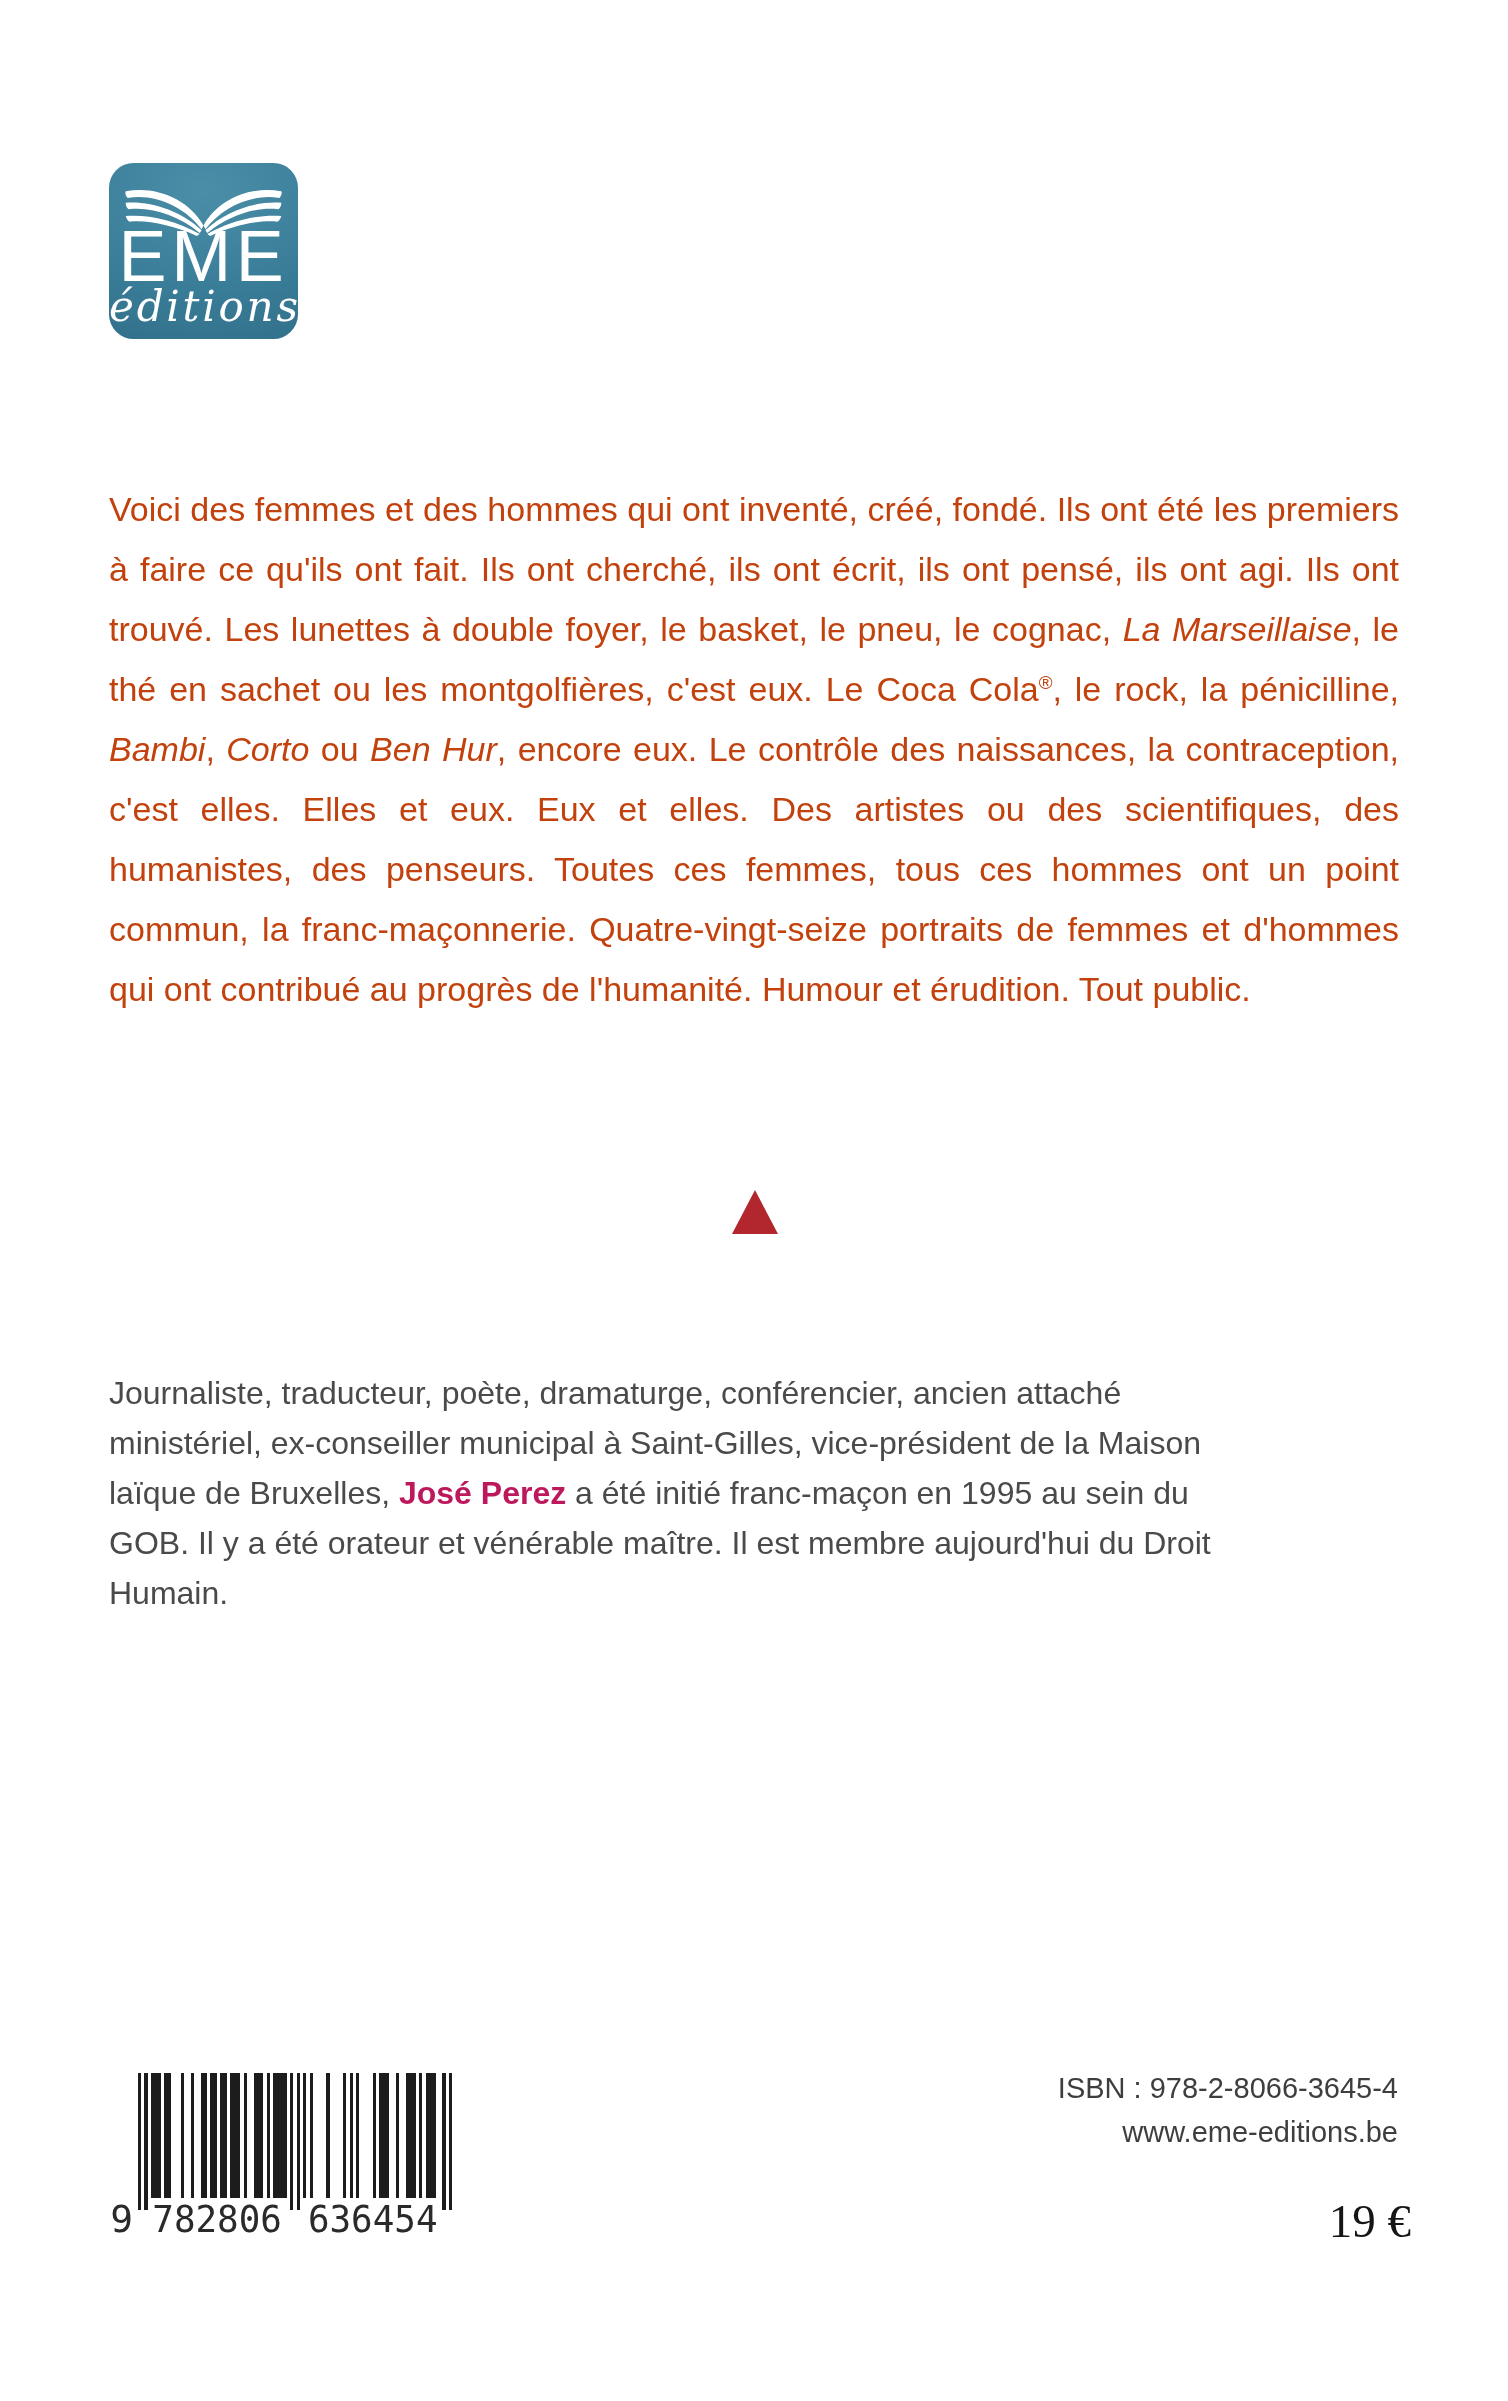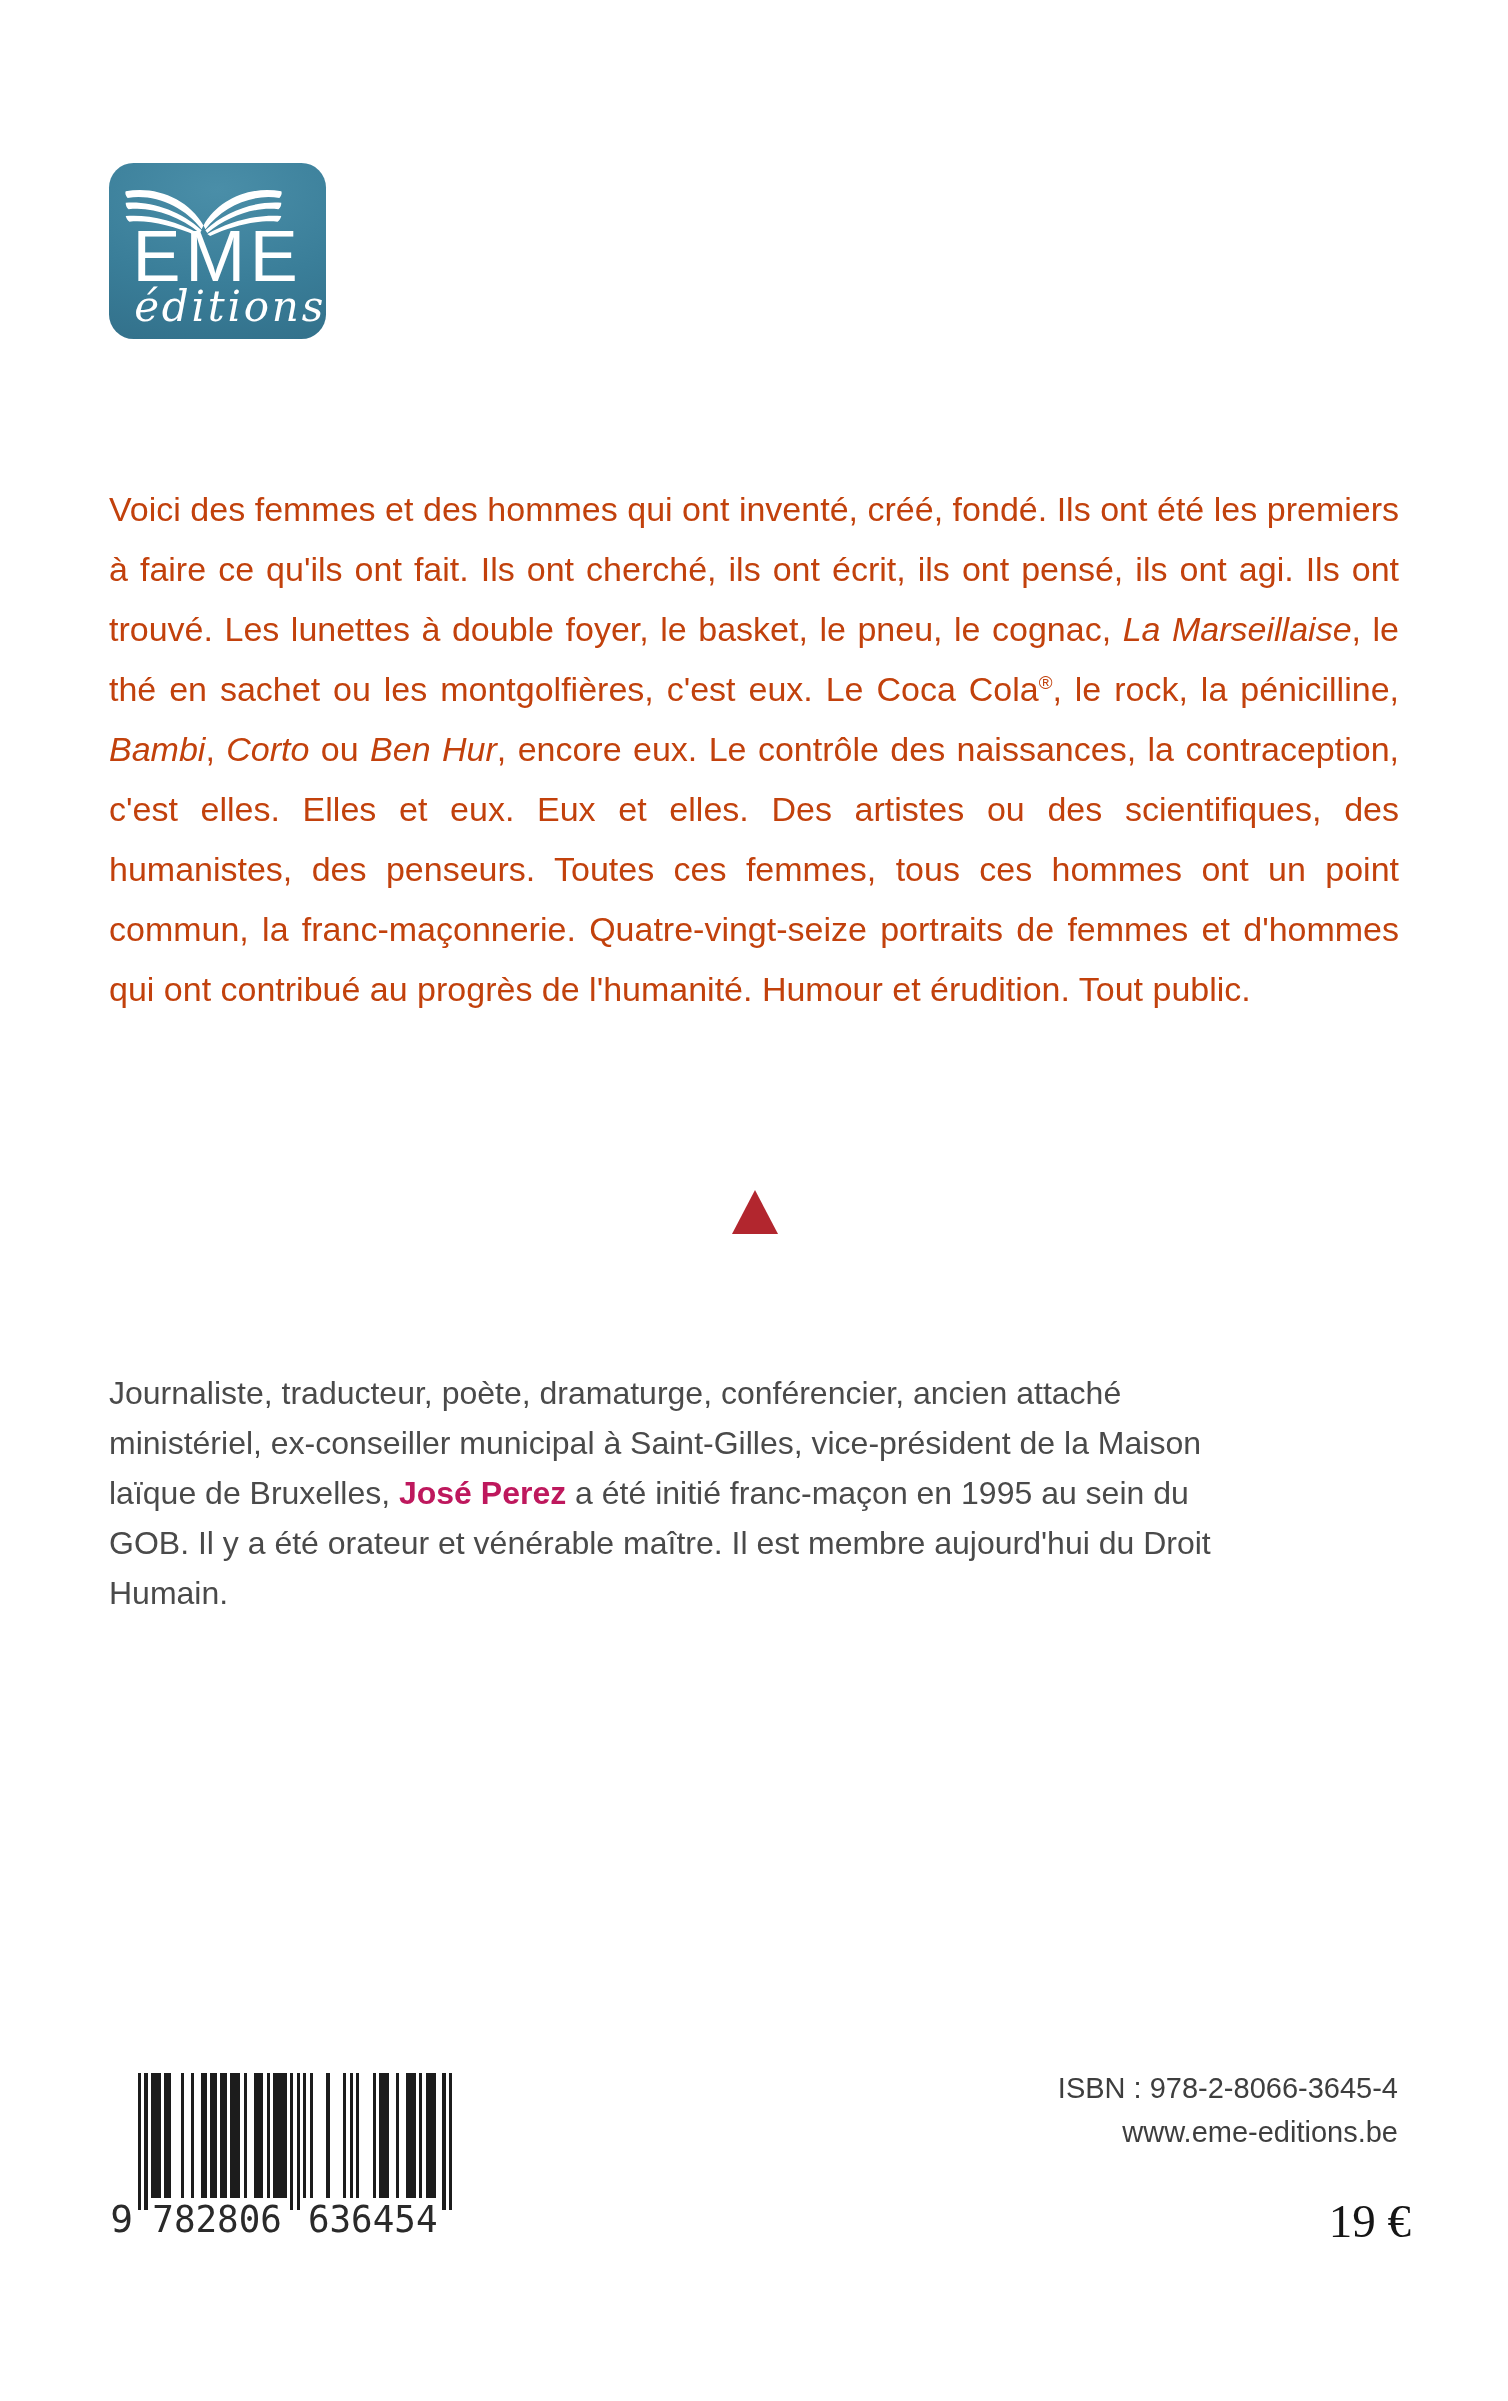--- a/index.html
+++ b/index.html
@@ -5,21 +5,20 @@
   html,body{margin:0;padding:0;}
   .page{
     position:relative; width:1508px; height:2402px; background:#ffffff;
     font-family:"Liberation Sans", sans-serif; overflow:hidden;
   }
   
   .logo{
     position:absolute; left:109px; top:163px; width:189px; height:176px;
     border-radius:24.6px;
     background:radial-gradient(130% 95% at 50% 15%, #4a8ea8 0%, #3a7e99 55%, #32708a 100%);
-    padding-left:28px;
   }
   .logo .book{ position:absolute; top:13.2px; left:11.4px; width:167px; height:61px; }
   .logo .eme{
     position:absolute; top:57px; left:0; width:100%; text-align:center;
     color:#ffffff; font-size:72px; line-height:72px; letter-spacing:4.7px; font-weight:400;
   }
   .logo .tagline{
     position:absolute; bottom:7.6px; left:0; width:100%; text-align:right;
     color:#ffffff; font-size:42px; font-style:italic; letter-spacing:2.8px;
     font-family:"DejaVu Serif", serif;

